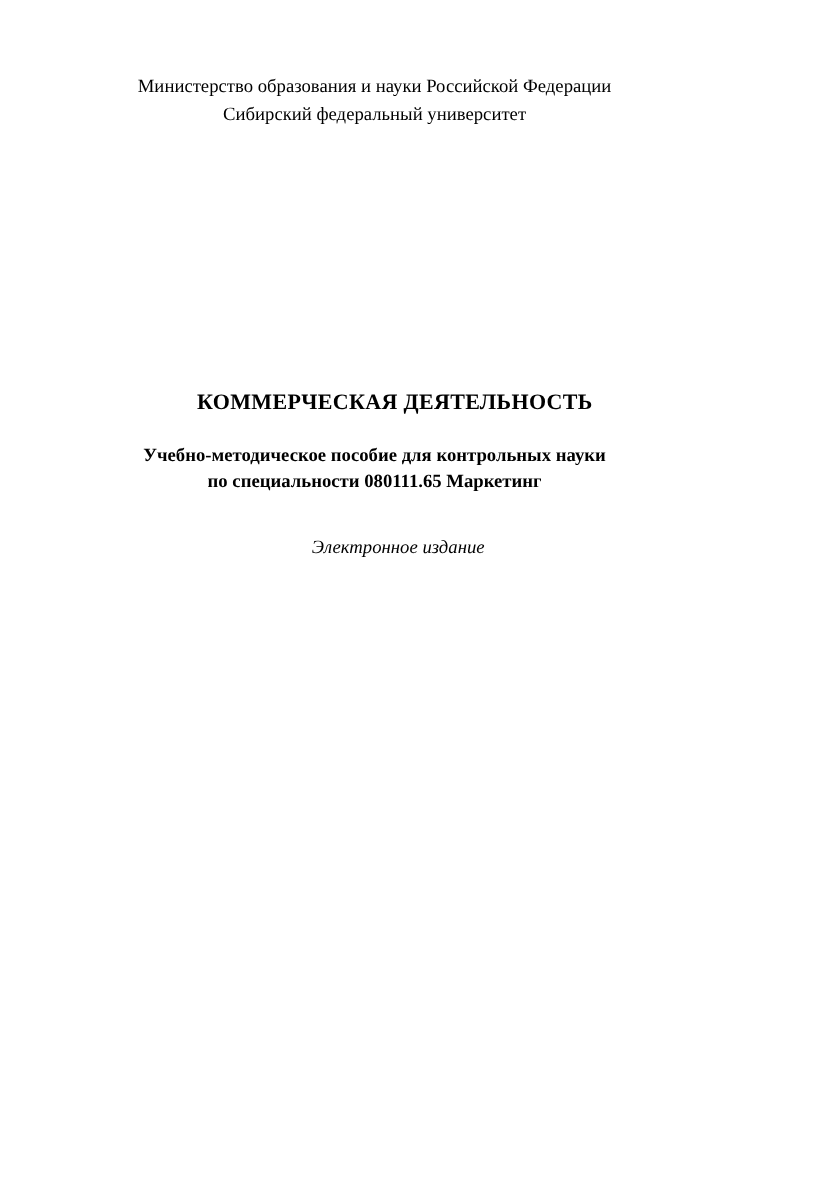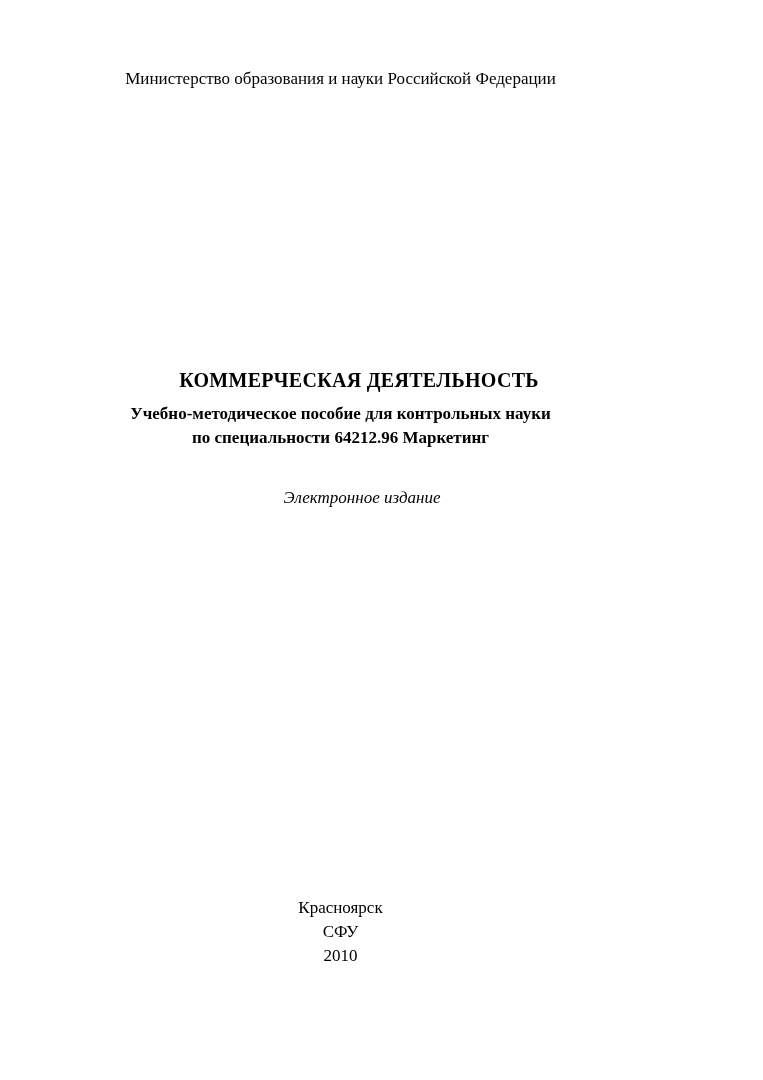--- a/index.html
+++ b/index.html
@@ -24,21 +24,21 @@
   }
   .header {
     top: 66px;
     font-size: 17px;
     line-height: 25px;
   }
   .doc-title {
     top: 353px;
     font-size: 20px;
     font-weight: bold;
-    margin: 16px;
+    margin: 2px;
     letter-spacing: 0.3px;
     padding-left: 37px;
   }
   .subtitle {
     top: 402px;
     font-size: 17px;
     font-weight: bold;
     line-height: 24px;
   }
   .edition {
@@ -53,30 +53,26 @@
     line-height: 24px;
   }
 </style>
 </head>
 <body>
 
 <div class="page">
 
   <div class="block header">
     <div>Министерство образования и науки Российской Федерации</div>
+    <div>Сибирский федеральный университет</div>
   </div>
 
   <h1 class="block doc-title">КОММЕРЧЕСКАЯ ДЕЯТЕЛЬНОСТЬ</h1>
 
   <div class="block subtitle">
     <div>Учебно-методическое пособие для контрольных науки</div>
-    <div>по специальности 64212.96 Маркетинг</div>
+    <div>по специальности 080111.65 Маркетинг</div>
   </div>
 
   <div class="block edition">Электронное издание</div>
 
-  <div class="block imprint">
-    <div>Красноярск</div>
-    <div>СФУ</div>
-    <div>2010</div>
-  </div>
 
 </div>
 
 </body></html>

